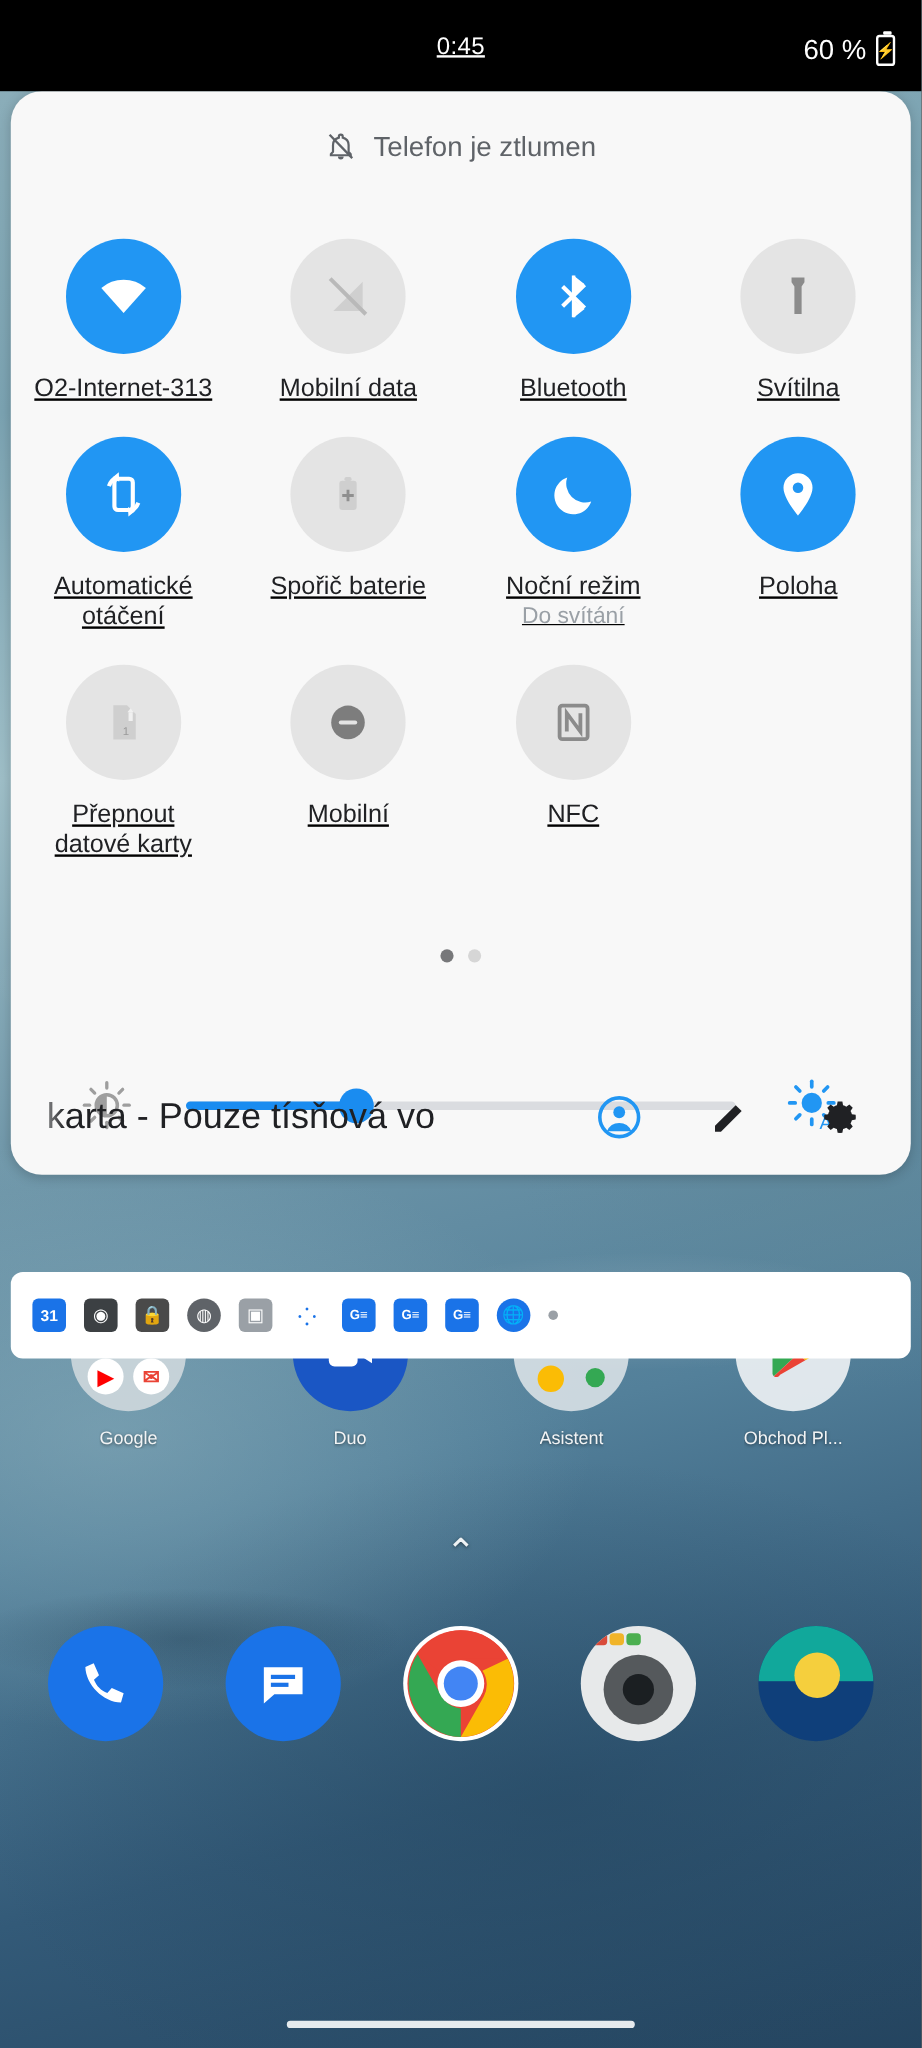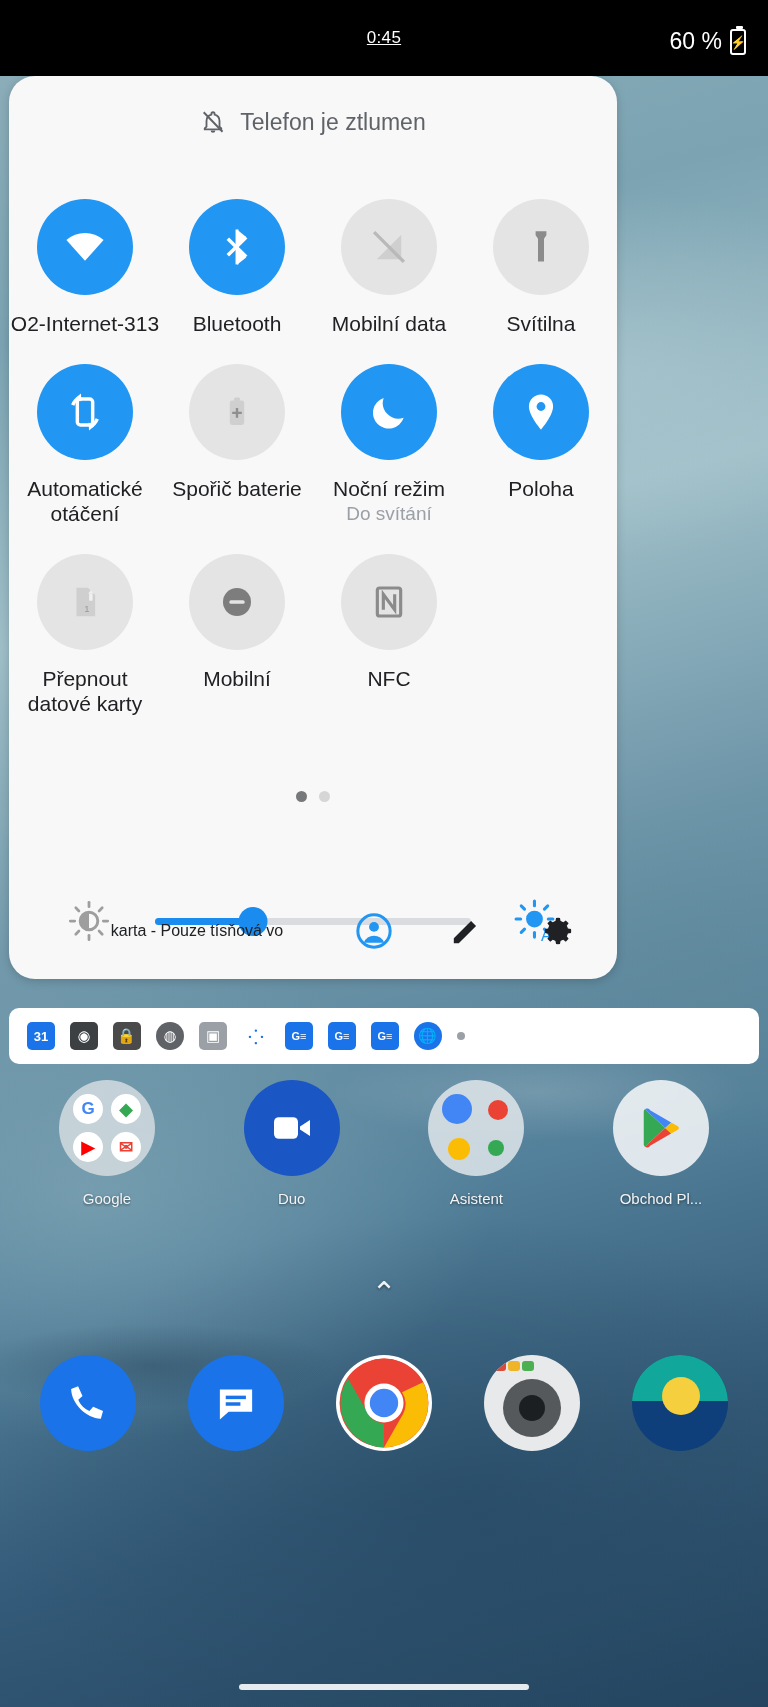--- a/index.html
+++ b/index.html
@@ -29,50 +29,51 @@
       radial-gradient(ellipse 260px 60px at 20% 80%, rgba(20,45,65,.3), rgba(20,45,65,0) 70%);
   }
 
   
   #statusbar{
     position:absolute; left:0; top:0; width:768px; height:76px;
     background:#000; color:#fff; z-index:40;
   }
   #sb-time{
     position:absolute; left:0; right:0; top:28px; text-align:center;
-    font-size:17px; letter-spacing:.3px;text-decoration:underline;
+    font-size:20px; letter-spacing:.3px;text-decoration:underline;
   }
   #sb-right{
     position:absolute; right:22px; top:28px;
     display:flex; align-items:center; gap:8px; font-size:23px;
   }
   .batt{ width:16px; height:26px; border:2.3px solid #fff; border-radius:3px; position:relative; }
   .batt:before{ content:""; position:absolute; left:4px; top:-5px; width:7px; height:3px; background:#fff; border-radius:1px;}
   .batt-bolt{ position:absolute; left:50%; top:50%; transform:translate(-50%,-50%); font-size:13px; line-height:1;}
 
   
   #qs{
-    position:absolute; left:9px; top:76px; width:608px; height:903px;
+    position:absolute; left:9px; top:76px; width:750px; height:903px;
     background:#f8f8f8; border-radius:26px; z-index:30;
     box-shadow:0 2px 10px rgba(0,0,0,.18);
     overflow:hidden;
   }
 
   #silent-row{
     position:absolute; left:0; top:32px; width:100%;
     display:flex; align-items:center; justify-content:center; gap:14px;
     color:#5f6368; font-size:23px;
   }
   .bell-slash{ width:26px; height:28px; position:relative; display:inline-block; }
 
   
   #tiles{
     position:absolute; left:0; top:95px; width:100%;
     display:grid; grid-template-columns:repeat(4,1fr);
     row-gap:0;
+    text-decoration:underline;
   }
   .tile{ display:flex; flex-direction:column; align-items:center; padding-top:28px; }
   .tile-circle{
     width:96px; height:96px; border-radius:50%;
     display:flex; align-items:center; justify-content:center;
     background:#e4e4e4;
   }
   .tile-circle.on{ background:#2196f3; }
   .tile-label{
     margin-top:16px; font-size:21px; color:#202124; text-align:center;
@@ -110,31 +111,30 @@
     width:29px; height:29px; border-radius:50%; background:#1a8cf0;
   }
   #bright-auto{ width:46px; height:46px; flex:0 0 46px; }
 
   
   #qs-footer{
     position:absolute; left:0; bottom:0; width:100%; height:96px;
     display:flex; align-items:center; padding:0 30px;
   }
   #carrier{
-    flex:1; font-size:16px; color:#202124; white-space:nowrap; overflow:hidden;
+    flex:1; font-size:30px; color:#202124; white-space:nowrap; overflow:hidden;
     -webkit-mask-image:linear-gradient(90deg,rgba(0,0,0,.55) 0px,#000 16px,#000 calc(100% - 30px),rgba(0,0,0,.25) 100%);
             mask-image:linear-gradient(90deg,rgba(0,0,0,.55) 0px,#000 16px,#000 calc(100% - 30px),rgba(0,0,0,.25) 100%);
-            text-align:center;
   }
   #footer-icons{ display:flex; align-items:center; gap:54px; padding-right:10px; }
   .fi{ width:38px; height:38px; display:flex; align-items:center; justify-content:center;}
 
   
   #shelf{
-    position:absolute; left:9px; top:1008px; width:750px; height:56px;
+    position:absolute; left:9px; top:1060px; width:750px; height:72px;
     background:#fff; border-radius:10px; z-index:30;
     display:flex; align-items:center; padding:0 18px; gap:15px;
   }
   .shelf-icon{ width:28px; height:28px; border-radius:5px; flex:0 0 28px;
     display:flex; align-items:center; justify-content:center; font-size:15px; color:#fff;}
   .shelf-dot{ width:8px; height:8px; border-radius:50%; background:#9aa0a6; }
 
   
   #home{ position:absolute; left:0; top:1060px; width:768px; height:647px; z-index:20; }
 
@@ -204,38 +204,38 @@
     <div class="tile">
       <div class="tile-circle on">
         <svg width="46" height="46" viewBox="0 0 24 24">
             <path d="M12 19.2 2.3 8.4a14.6 14.6 0 0 1 19.4 0z" fill="#fff"></path>
           </svg>
       </div>
       <div class="tile-label">O2-Internet-313</div>
     </div>
 
     <div class="tile">
+      <div class="tile-circle">
+        <svg width="42" height="42" viewBox="0 0 24 24">
+          <path d="M5 19 19 5v14z" fill="#cfcfcf"></path>
+          <line x1="3.5" y1="3.5" x2="20.5" y2="20.5" stroke="#b9b9b9" stroke-width="1.9"></line>
+        </svg>
+      </div>
+      <div class="tile-label">Mobilní data</div>
+    </div>
+
+    <div class="tile">
       <div class="tile-circle on">
         <svg width="44" height="44" viewBox="0 0 24 24">
           <path d="M12 2.5v8l5-4-5-4zm0 11.2v8l5-4-5-4z" fill="#fff"></path>
           <path d="M7 7.5 17 17.3M7 16.5 17 6.7" stroke="#fff" stroke-width="1.9" fill="none"></path>
           <path d="M11.2 2.5h1.6v19h-1.6z" fill="#fff"></path>
         </svg>
       </div>
       <div class="tile-label">Bluetooth</div>
-    </div>
-
-    <div class="tile">
-      <div class="tile-circle">
-        <svg width="42" height="42" viewBox="0 0 24 24">
-          <path d="M5 19 19 5v14z" fill="#cfcfcf"></path>
-          <line x1="3.5" y1="3.5" x2="20.5" y2="20.5" stroke="#b9b9b9" stroke-width="1.9"></line>
-        </svg>
-      </div>
-      <div class="tile-label">Mobilní data</div>
     </div>
 
     <div class="tile">
       <div class="tile-circle">
         <svg width="38" height="38" viewBox="0 0 24 24">
           <path d="M8.6 2h6.8v2.6l-1.5 2.2v14.4h-3.8V6.8L8.6 4.6z" fill="#8b8b8b"></path>
         </svg>
       </div>
       <div class="tile-label">Svítilna</div>
     </div>

